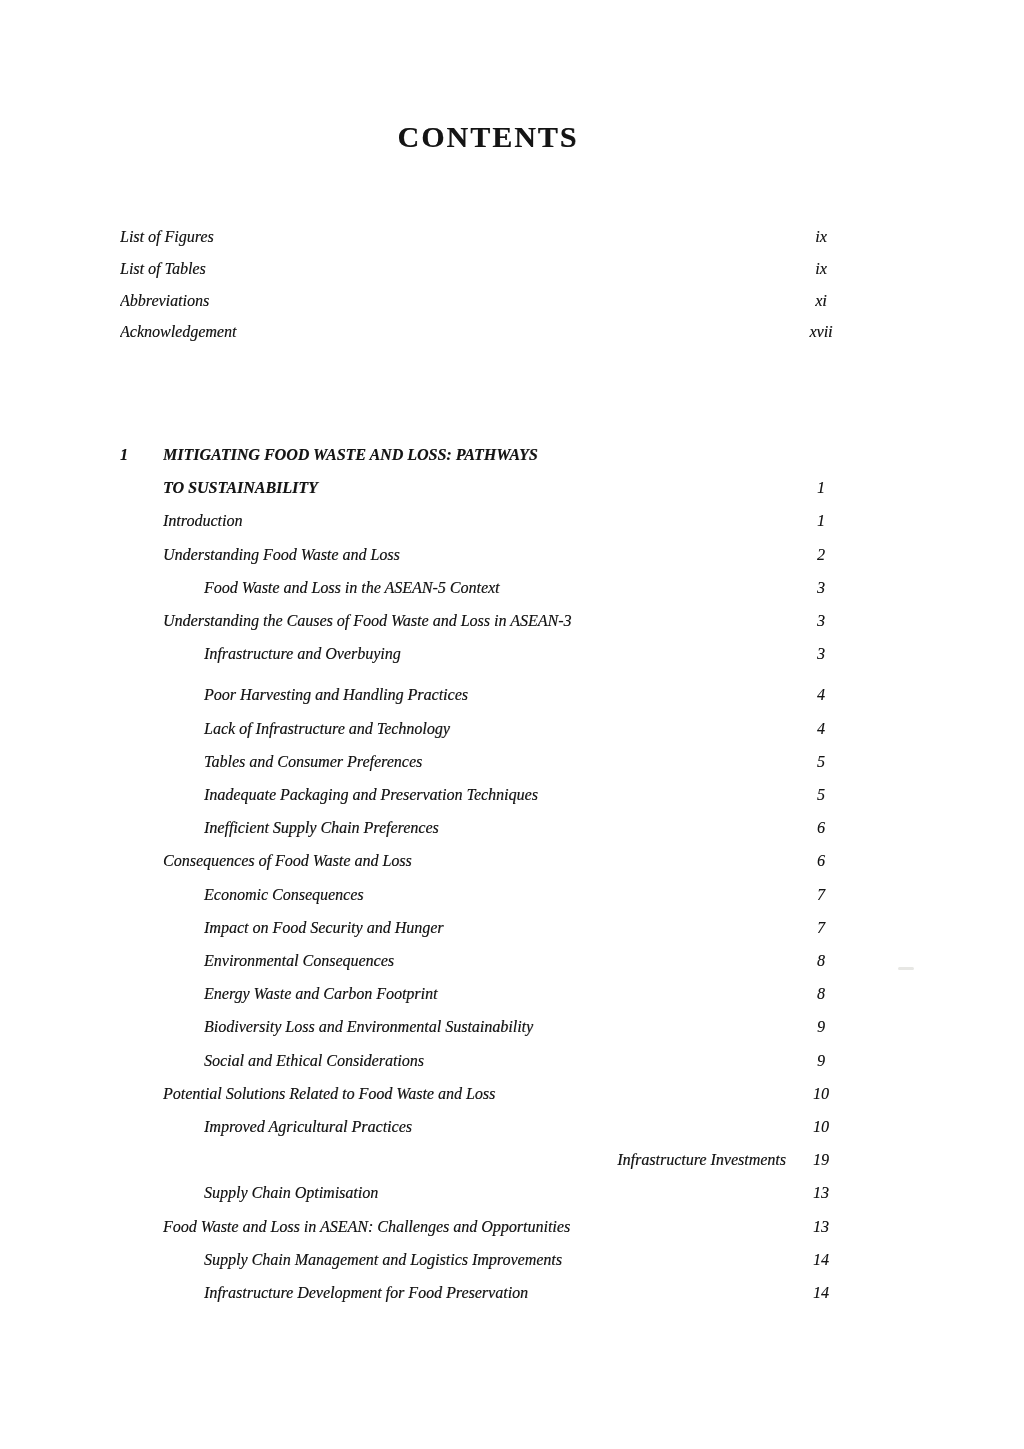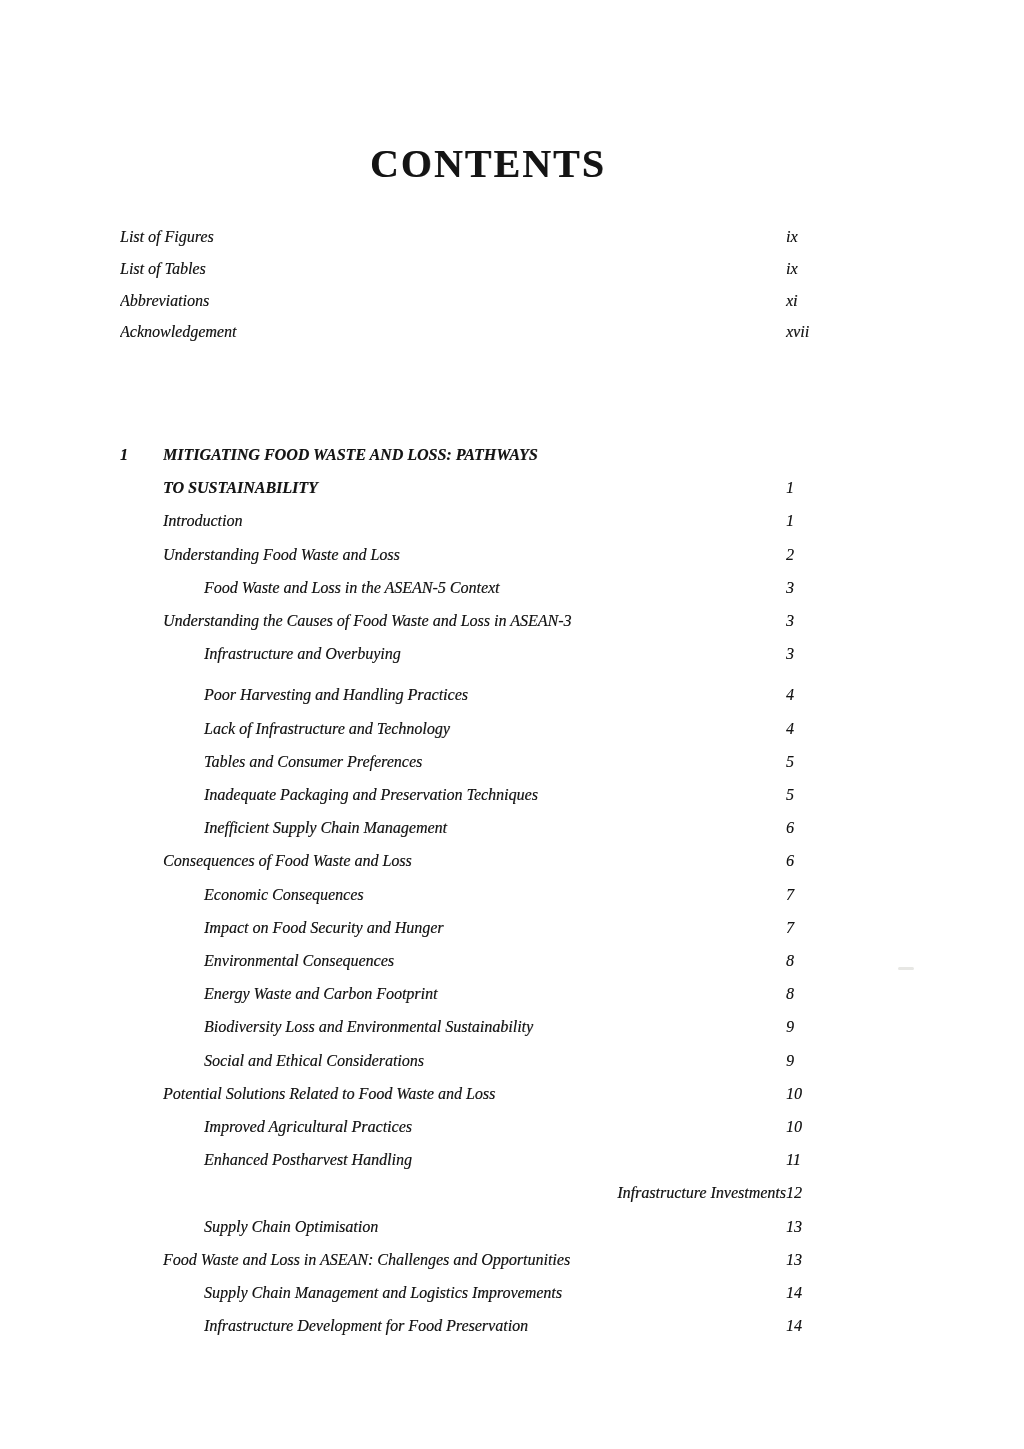--- a/index.html
+++ b/index.html
@@ -10,25 +10,25 @@
     width: 1024px;
     height: 1449px;
     background: #ffffff;
     position: relative;
     font-family: "Liberation Serif", "DejaVu Serif", serif;
     color: #141414;
     overflow: hidden;
   }
   .page-title {
     position: absolute;
-    top: 140px;
+    top: 120px;
     left: 120px;
     width: 736px;
     text-align: center;
-    font-size: 40px;
+    font-size: 30px;
     font-weight: bold;
     letter-spacing: 2px;
     text-shadow: 0.4px 0 0 rgba(20,20,20,0.55);
   }
   .toc {
     position: absolute;
     left: 120px;
     width: 736px;
   }
   .toc-front {
@@ -49,21 +49,21 @@
   .label   { flex: 1; white-space: nowrap; overflow: hidden; }
   .bold    { font-weight: bold; }
   .ch-num  {
     width: 43px;
     flex: 0 0 43px;
     font-weight: bold;
   }
   .page-num {
     flex: 0 0 70px;
     width: 70px;
-    text-align: left;
+    text-align: center;
   }
   .scan-artifact {
     position: absolute;
     left: 898px;
     top: 967px;
     width: 16px;
     height: 3px;
     background: #e7e7e4;
     border-radius: 2px;
   }
@@ -133,21 +133,21 @@
     </div>
     <div class="toc-row ch-row">
       <span class="label" style="padding-left: 84px;">Tables and Consumer Preferences</span>
       <span class="page-num">5</span>
     </div>
     <div class="toc-row ch-row">
       <span class="label" style="padding-left: 84px;">Inadequate Packaging and Preservation Techniques</span>
       <span class="page-num">5</span>
     </div>
     <div class="toc-row ch-row">
-      <span class="label" style="padding-left: 84px;">Inefficient Supply Chain Management</span>
+      <span class="label" style="padding-left: 84px;">Inefficient Supply Chain Preferences</span>
       <span class="page-num">6</span>
     </div>
     <div class="toc-row ch-row">
       <span class="label" style="padding-left: 43px;">Consequences of Food Waste and Loss</span>
       <span class="page-num">6</span>
     </div>
     <div class="toc-row ch-row">
       <span class="label" style="padding-left: 84px;">Economic Consequences</span>
       <span class="page-num">7</span>
     </div>
@@ -173,26 +173,22 @@
     </div>
     <div class="toc-row ch-row">
       <span class="label" style="padding-left: 43px;">Potential Solutions Related to Food Waste and Loss</span>
       <span class="page-num">10</span>
     </div>
     <div class="toc-row ch-row">
       <span class="label" style="padding-left: 84px;">Improved Agricultural Practices</span>
       <span class="page-num">10</span>
     </div>
     <div class="toc-row ch-row">
-      <span class="label" style="padding-left: 84px;">Enhanced Postharvest Handling</span>
-      <span class="page-num">11</span>
-    </div>
-    <div class="toc-row ch-row">
       <span class="label" style="padding-left: 84px; text-align: right;">Infrastructure Investments</span>
-      <span class="page-num">12</span>
+      <span class="page-num">19</span>
     </div>
     <div class="toc-row ch-row">
       <span class="label" style="padding-left: 84px;">Supply Chain Optimisation</span>
       <span class="page-num">13</span>
     </div>
     <div class="toc-row ch-row">
       <span class="label" style="padding-left: 43px;">Food Waste and Loss in ASEAN: Challenges and Opportunities</span>
       <span class="page-num">13</span>
     </div>
     <div class="toc-row ch-row">

